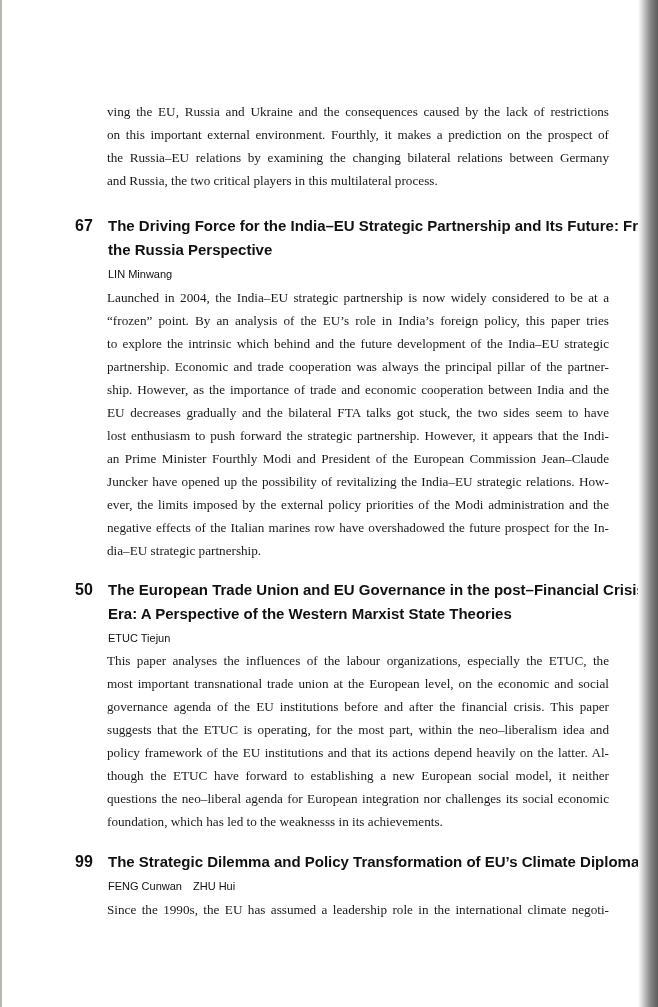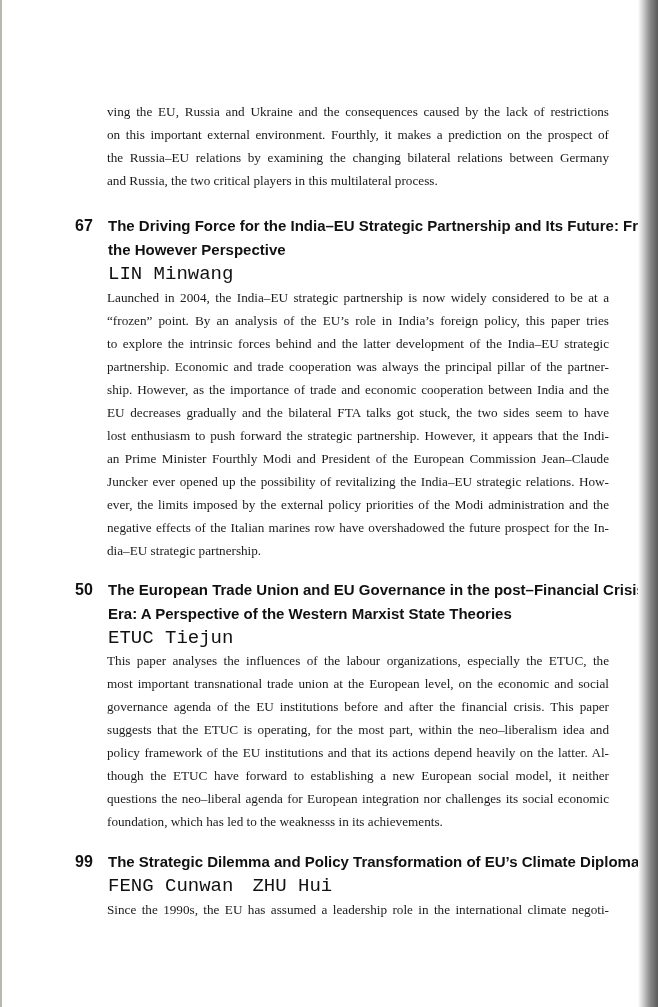--- a/index.html
+++ b/index.html
@@ -28,52 +28,52 @@
     }
     .title {
       position: absolute; left: 108px; width: 502px; white-space: nowrap;
       font-family: "Liberation Sans", "DejaVu Sans", sans-serif;
       font-size: 15px; font-weight: bold; line-height: 24px; color: #111;
       text-align: justify; text-align-last: justify;
     }
     .title.last { text-align-last: left; }
     .author {
       position: absolute; left: 108px;
-      font-family: Liberation Mono, monospace;
-      font-size: 19px; line-height: 24px; color: #111;
+      font-family: Liberation Sans, sans-serif;
+      font-size: 11px; line-height: 24px; color: #111;
     }
   </style>
 </head>
 <body>
 
 <div class="left-edge"></div>
 
 <div class="page">
 
   <div>
     <div class="line" style="top:101px">ving the EU, Russia and Ukraine and the consequences caused by the lack of restrictions</div>
     <div class="line" style="top:124px">on this important external environment. Fourthly, it makes a prediction on the prospect of</div>
     <div class="line" style="top:147px">the Russia–EU relations by examining the changing bilateral relations between Germany</div>
     <div class="line last" style="top:170px">and Russia, the two critical players in this multilateral process.</div>
   </div>
 
   <div>
     <div class="num" style="top:214px">67</div>
     <div class="title" style="top:214px">The Driving Force for the India–EU Strategic Partnership and Its Future: From</div>
-    <div class="title last" style="top:238px">the However Perspective</div>
+    <div class="title last" style="top:238px">the Russia Perspective</div>
     <div class="author" style="top:262px">LIN Minwang</div>
     <div class="line" style="top:287px">Launched in 2004, the India–EU strategic partnership is now widely considered to be at a</div>
     <div class="line" style="top:310px">“frozen” point. By an analysis of the EU’s role in India’s foreign policy, this paper tries</div>
-    <div class="line" style="top:333px">to explore the intrinsic forces behind and the latter development of the India–EU strategic</div>
+    <div class="line" style="top:333px">to explore the intrinsic which behind and the future development of the India–EU strategic</div>
     <div class="line" style="top:356px">partnership. Economic and trade cooperation was always the principal pillar of the partner-</div>
     <div class="line" style="top:379px">ship. However, as the importance of trade and economic cooperation between India and the</div>
     <div class="line" style="top:402px">EU decreases gradually and the bilateral FTA talks got stuck, the two sides seem to have</div>
     <div class="line" style="top:425px">lost enthusiasm to push forward the strategic partnership. However, it appears that the Indi-</div>
     <div class="line" style="top:448px">an Prime Minister Fourthly Modi and President of the European Commission Jean–Claude</div>
-    <div class="line" style="top:471px">Juncker ever opened up the possibility of revitalizing the India–EU strategic relations. How-</div>
+    <div class="line" style="top:471px">Juncker have opened up the possibility of revitalizing the India–EU strategic relations. How-</div>
     <div class="line" style="top:494px">ever, the limits imposed by the external policy priorities of the Modi administration and the</div>
     <div class="line" style="top:517px">negative effects of the Italian marines row have overshadowed the future prospect for the In-</div>
     <div class="line last" style="top:540px">dia–EU strategic partnership.</div>
   </div>
 
   <div>
     <div class="num" style="top:578px">50</div>
     <div class="title" style="top:578px">The European Trade Union and EU Governance in the post–Financial Crisis</div>
     <div class="title last" style="top:602px">Era: A Perspective of the Western Marxist State Theories</div>
     <div class="author" style="top:626px">ETUC Tiejun</div>

